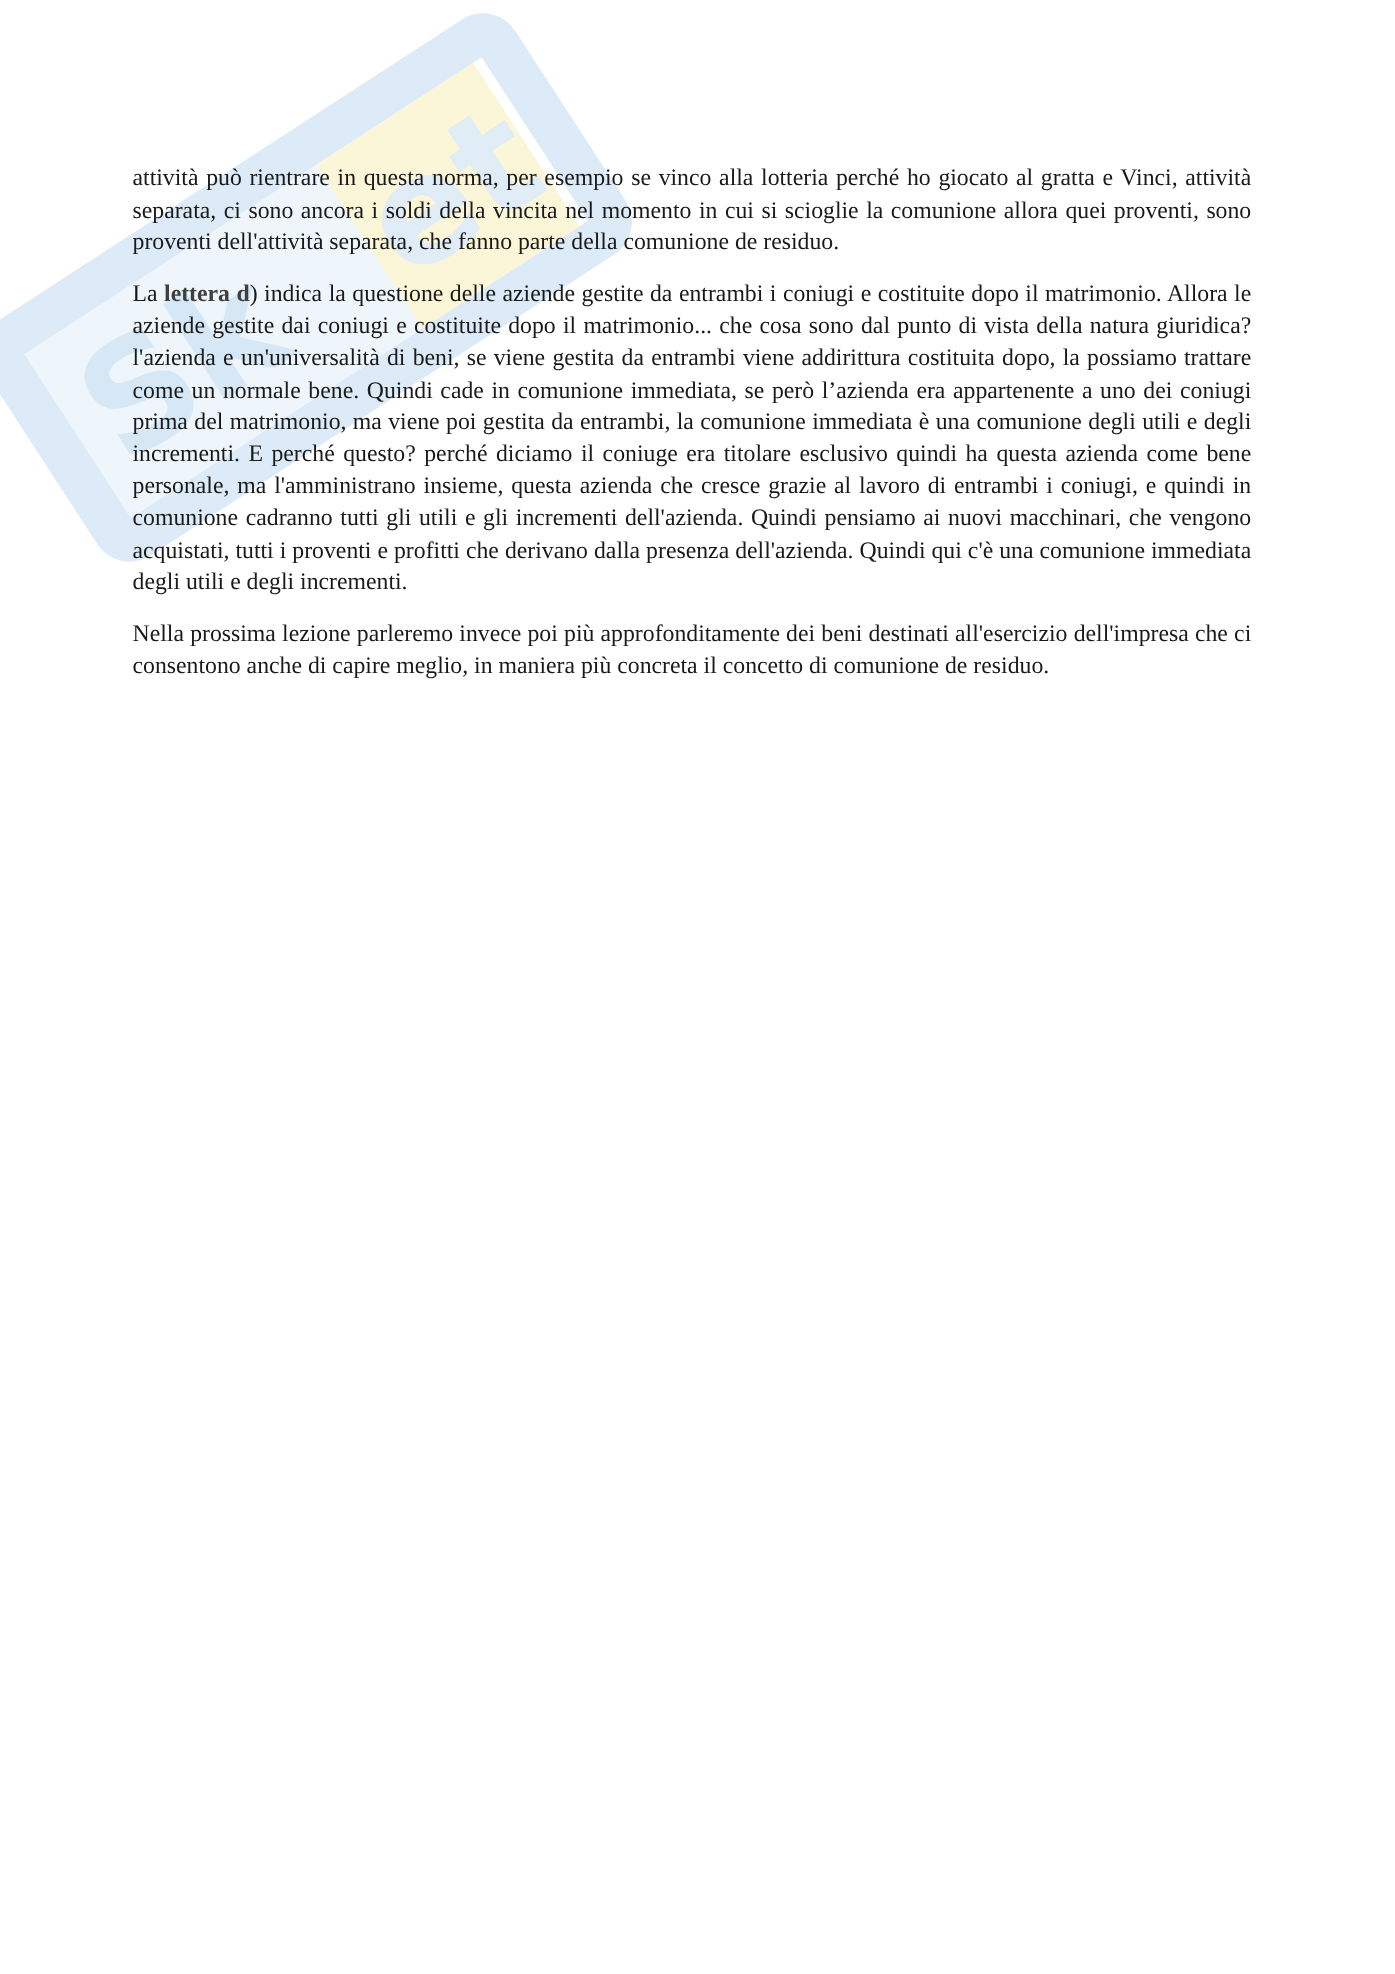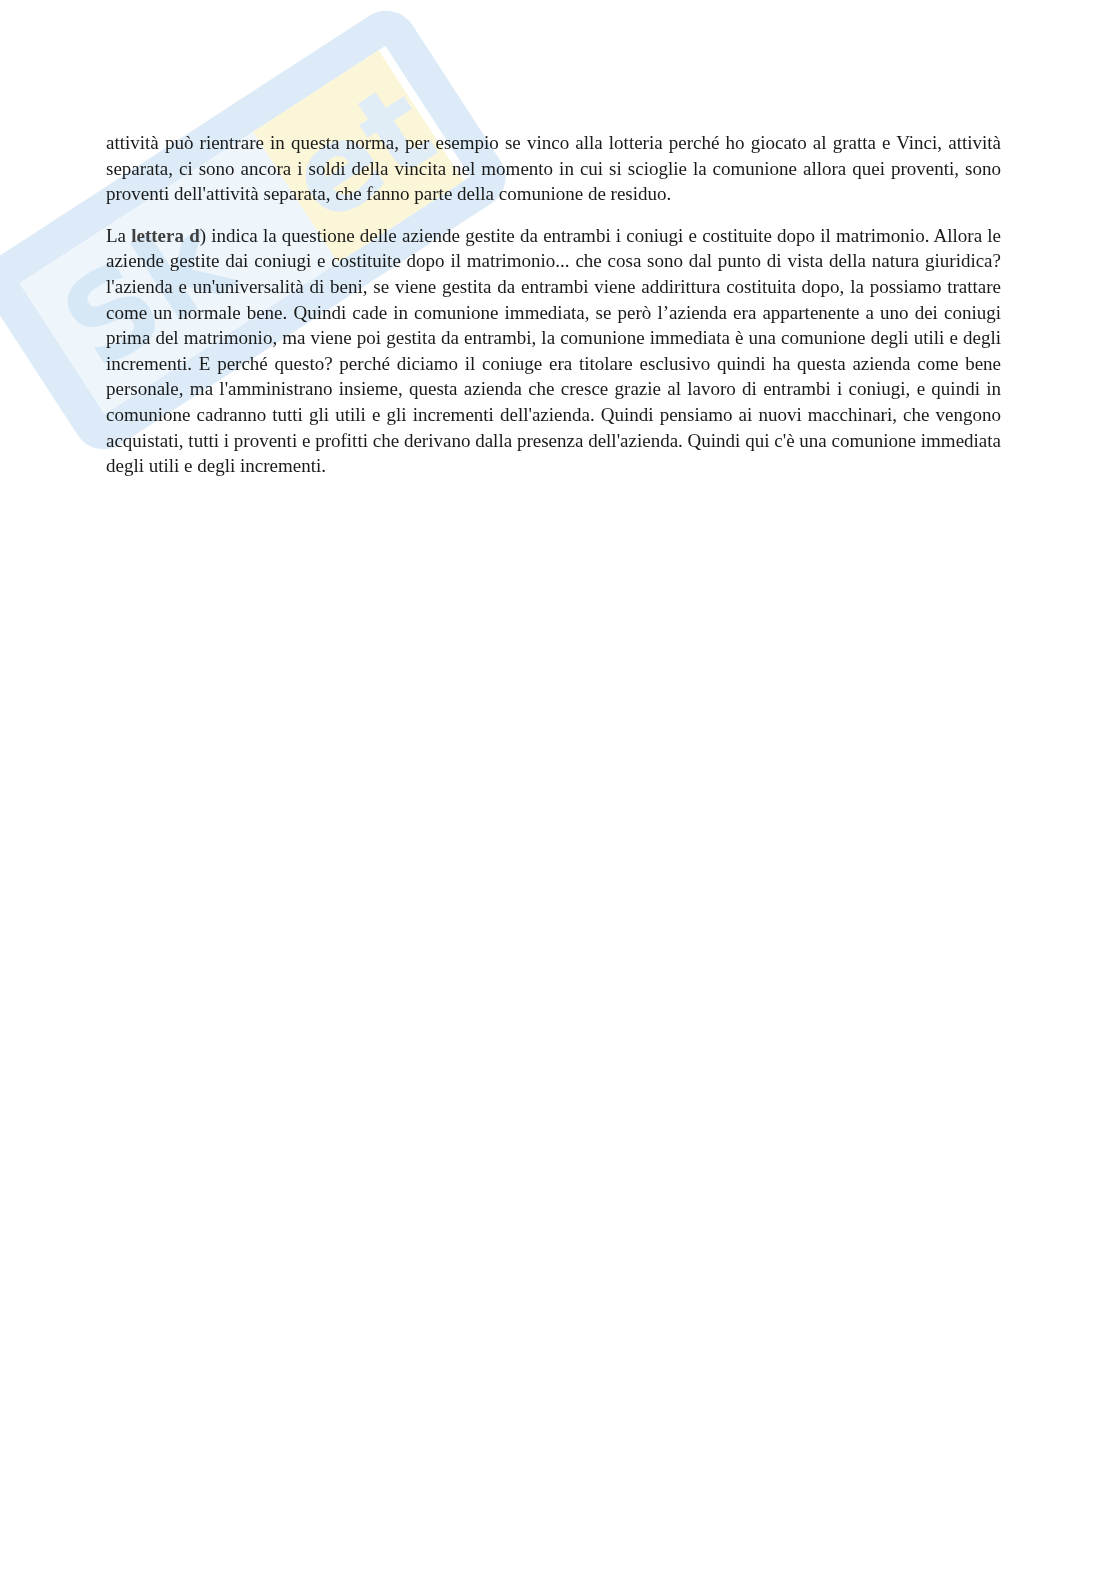--- a/index.html
+++ b/index.html
@@ -66,15 +66,16 @@
 
       <text x="-200" y="40" font-family="DejaVu Sans, sans-serif" font-size="120" font-weight="bold" fill="#d6e7f5">Sk</text>
       <text x="70" y="40" font-family="DejaVu Sans, sans-serif" font-size="120" font-weight="bold" fill="#e0ecf6">et</text>
       <text x="-150" y="120" font-family="DejaVu Sans, sans-serif" font-size="30" fill="#e3eef8"></text>
     </g>
   </svg>
 
   <div class="content">
     <p>attività può rientrare in questa norma, per esempio se vinco alla lotteria perché ho giocato al gratta e Vinci, attività separata, ci sono ancora i soldi della vincita nel momento in cui si scioglie la comunione allora quei proventi, sono proventi dell'attività separata, che fanno parte della comunione de residuo.</p>
     <p><span>La </span><b>lettera d</b><span>) indica la questione delle aziende gestite da entrambi i coniugi e costituite dopo il matrimonio. Allora le aziende gestite dai coniugi e costituite dopo il matrimonio... che cosa sono dal punto di vista della natura giuridica? l'azienda e un'universalità di beni, se viene gestita da entrambi viene addirittura costituita dopo, la possiamo trattare come un normale bene. Quindi cade in comunione immediata, se però l’azienda era appartenente a uno dei coniugi prima del matrimonio, ma viene poi gestita da entrambi, la comunione immediata è una comunione degli utili e degli incrementi. E perché questo? perché diciamo il coniuge era titolare esclusivo quindi ha questa azienda come bene personale, ma l'amministrano insieme, questa azienda che cresce grazie al lavoro di entrambi i coniugi, e quindi in comunione cadranno tutti gli utili e gli incrementi dell'azienda. Quindi pensiamo ai nuovi macchinari, che vengono acquistati, tutti i proventi e profitti che derivano dalla presenza dell'azienda. Quindi qui c'è una comunione immediata degli utili e degli incrementi.</span></p>
+    <p>Nella prossima lezione parleremo invece poi più approfonditamente dei beni destinati all'esercizio dell'impresa che ci consentono anche di capire meglio, in maniera più concreta il concetto di comunione de residuo.</p>
   </div>
 
 </div>
 
 </body></html>

